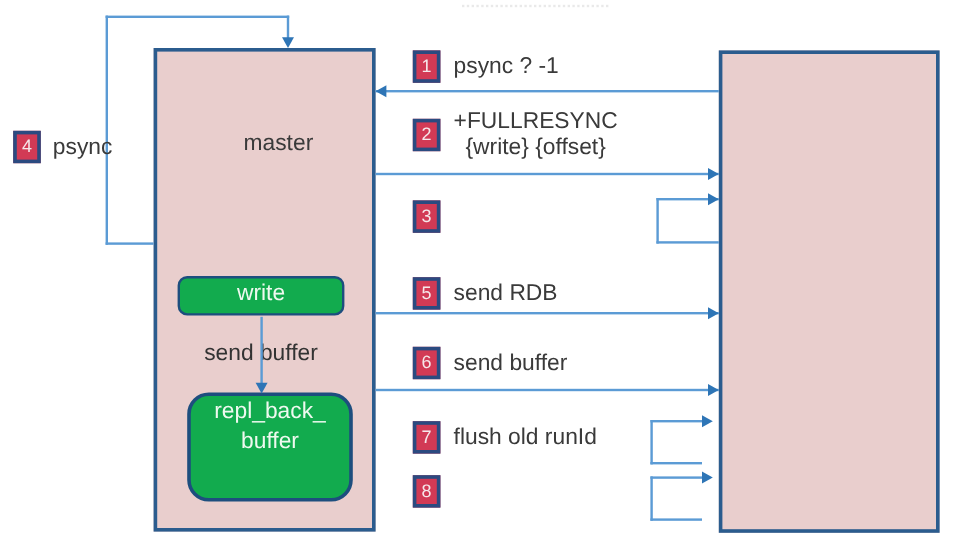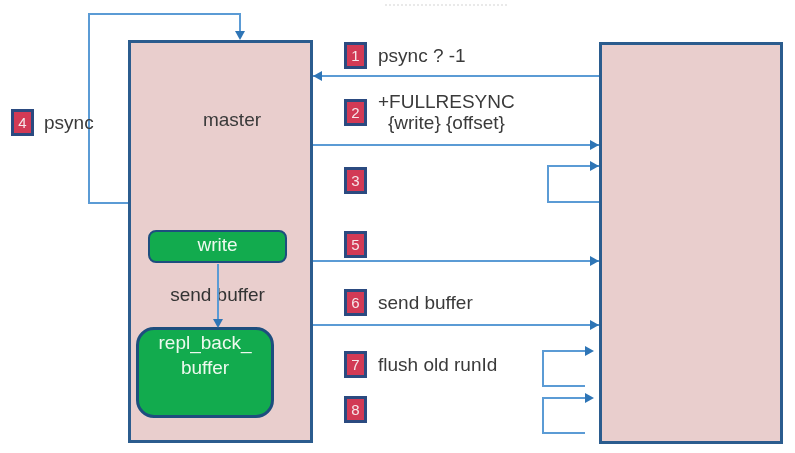--- a/index.html
+++ b/index.html
@@ -40,21 +40,21 @@
   <div class="artifact" style="left:385px;top:4px;width:122px;"></div>
 
   <div class="node" style="left:128px;top:40px;width:185px;height:403px;"></div>
   <div class="node-label" style="left:128px;top:109px;width:208px;">master</div>
 
   <div class="node" style="left:599px;top:42px;width:184px;height:402px;"></div>
 
   <div class="gbox" style="left:148px;top:230px;width:139px;height:33px;border-radius:8px;">
     <span>write</span>
   </div>
-  <div class="gbox" style="left:136px;top:327px;width:138px;height:91px;border-radius:18px;border-width:3px;">
+  <div class="gbox" style="left:156px;top:327px;width:138px;height:91px;border-radius:18px;border-width:3px;">
     <span>repl_back_</span>
     <span>buffer</span>
   </div>
 
   <div class="inner-label" style="left:148px;top:284px;width:139px;">send buffer</div>
   <div class="vline" style="left:217px;top:264px;height:57px;"></div>
   <div class="ah ah-down" style="left:213px;top:319px;"></div>
 
   <div class="hline" style="left:88px;top:202px;width:40px;"></div>
   <div class="vline" style="left:88px;top:13px;height:191px;"></div>
@@ -85,20 +85,21 @@
 
   <div class="step" style="left:344px;top:167px;">
     <span class="badge">3</span>
   </div>
   <div class="loop" style="left:547px;top:165px;width:52px;height:38px;">
     <div class="ah ah-right" style="right:0;top:-6px;"></div>
   </div>
 
   <div class="step" style="left:344px;top:231px;">
     <span class="badge">5</span>
+    <span class="step-label">send RDB</span>
   </div>
   <div class="hline" style="left:313px;top:260px;width:286px;"></div>
   <div class="ah ah-right" style="left:590px;top:256px;"></div>
 
   <div class="step" style="left:344px;top:289px;">
     <span class="badge">6</span>
     <span class="step-label">send buffer</span>
   </div>
   <div class="hline" style="left:313px;top:324px;width:286px;"></div>
   <div class="ah ah-right" style="left:590px;top:320px;"></div>

